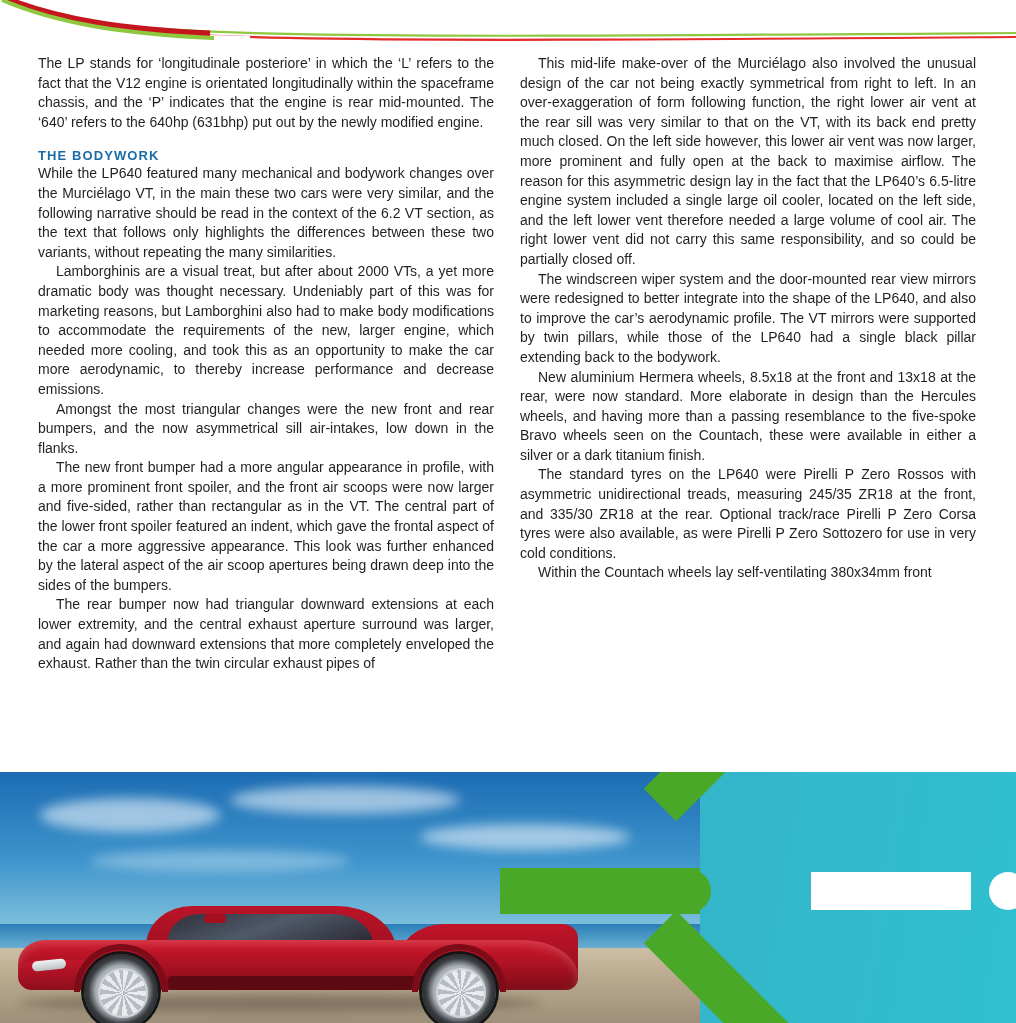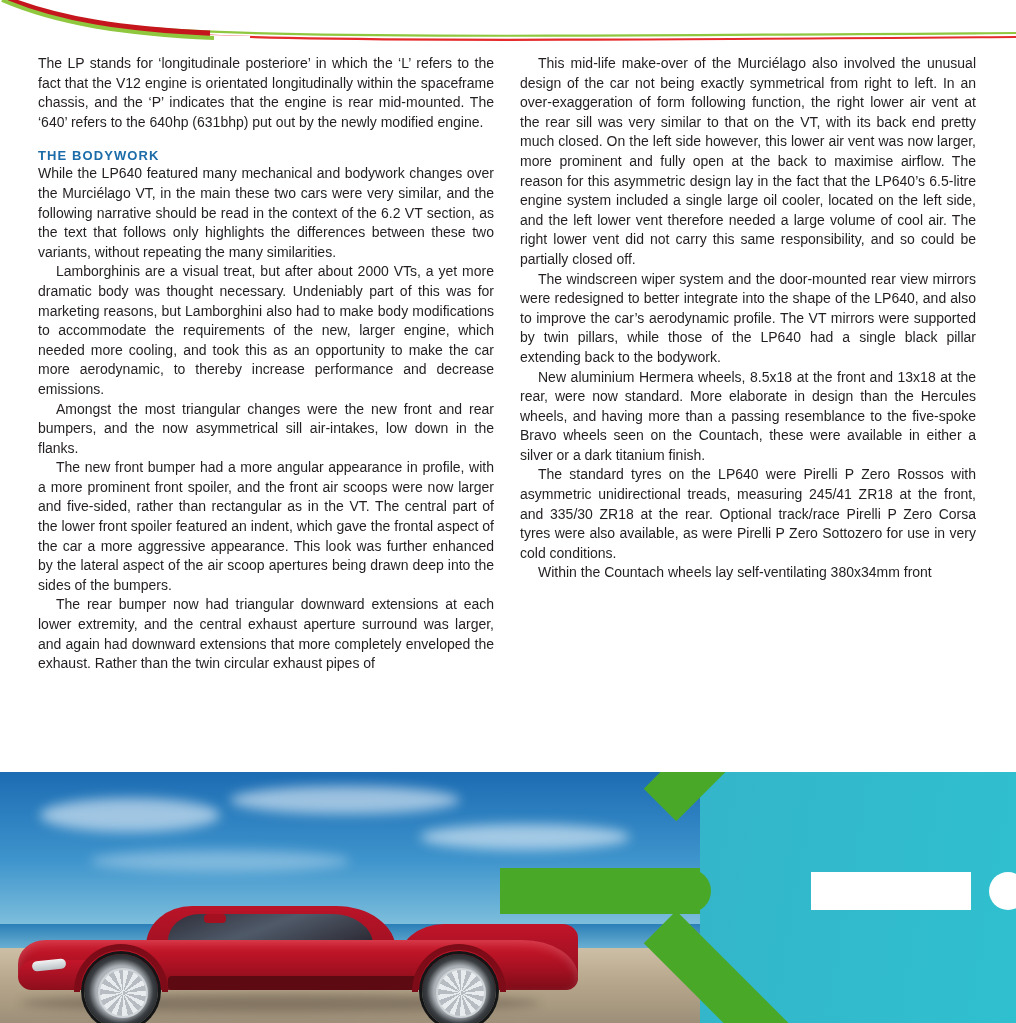--- a/index.html
+++ b/index.html
@@ -275,21 +275,21 @@
       <p class="indent">Lamborghinis are a visual treat, but after about 2000 VTs, a yet more dramatic body was thought necessary. Undeniably part of this was for marketing reasons, but Lamborghini also had to make body modifications to accommodate the requirements of the new, larger engine, which needed more cooling, and took this as an opportunity to make the car more aerodynamic, to thereby increase performance and decrease emissions.</p>
       <p class="indent">Amongst the most triangular changes were the new front and rear bumpers, and the now asymmetrical sill air-intakes, low down in the flanks.</p>
       <p class="indent">The new front bumper had a more angular appearance in profile, with a more prominent front spoiler, and the front air scoops were now larger and five-sided, rather than rectangular as in the VT. The central part of the lower front spoiler featured an indent, which gave the frontal aspect of the car a more aggressive appearance. This look was further enhanced by the lateral aspect of the air scoop apertures being drawn deep into the sides of the bumpers.</p>
       <p class="indent">The rear bumper now had triangular downward extensions at each lower extremity, and the central exhaust aperture surround was larger, and again had downward extensions that more completely enveloped the exhaust. Rather than the twin circular exhaust pipes of</p>
     </div>
 
     <div class="col">
       <p class="indent">This mid-life make-over of the Murciélago also involved the unusual design of the car not being exactly symmetrical from right to left. In an over-exaggeration of form following function, the right lower air vent at the rear sill was very similar to that on the VT, with its back end pretty much closed. On the left side however, this lower air vent was now larger, more prominent and fully open at the back to maximise airflow. The reason for this asymmetric design lay in the fact that the LP640’s 6.5-litre engine system included a single large oil cooler, located on the left side, and the left lower vent therefore needed a large volume of cool air. The right lower vent did not carry this same responsibility, and so could be partially closed off.</p>
       <p class="indent">The windscreen wiper system and the door-mounted rear view mirrors were redesigned to better integrate into the shape of the LP640, and also to improve the car’s aerodynamic profile. The VT mirrors were supported by twin pillars, while those of the LP640 had a single black pillar extending back to the bodywork.</p>
       <p class="indent">New aluminium Hermera wheels, 8.5x18 at the front and 13x18 at the rear, were now standard. More elaborate in design than the Hercules wheels, and having more than a passing resemblance to the five-spoke Bravo wheels seen on the Countach, these were available in either a silver or a dark titanium finish.</p>
-      <p class="indent">The standard tyres on the LP640 were Pirelli P Zero Rossos with asymmetric unidirectional treads, measuring 245/41 ZR18 at the front, and 335/30 ZR18 at the rear. Optional track/race Pirelli P Zero Corsa tyres were also available, as were Pirelli P Zero Sottozero for use in very cold conditions.</p>
+      <p class="indent">The standard tyres on the LP640 were Pirelli P Zero Rossos with asymmetric unidirectional treads, measuring 245/35 ZR18 at the front, and 335/30 ZR18 at the rear. Optional track/race Pirelli P Zero Corsa tyres were also available, as were Pirelli P Zero Sottozero for use in very cold conditions.</p>
       <p class="indent">Within the Countach wheels lay self-ventilating 380x34mm front</p>
     </div>
   </div>
 </div>
 
 <div class="photo-band">
   <div class="sky"></div>
   <div class="cloud c1"></div>
   <div class="cloud c2"></div>
   <div class="cloud c3"></div>

